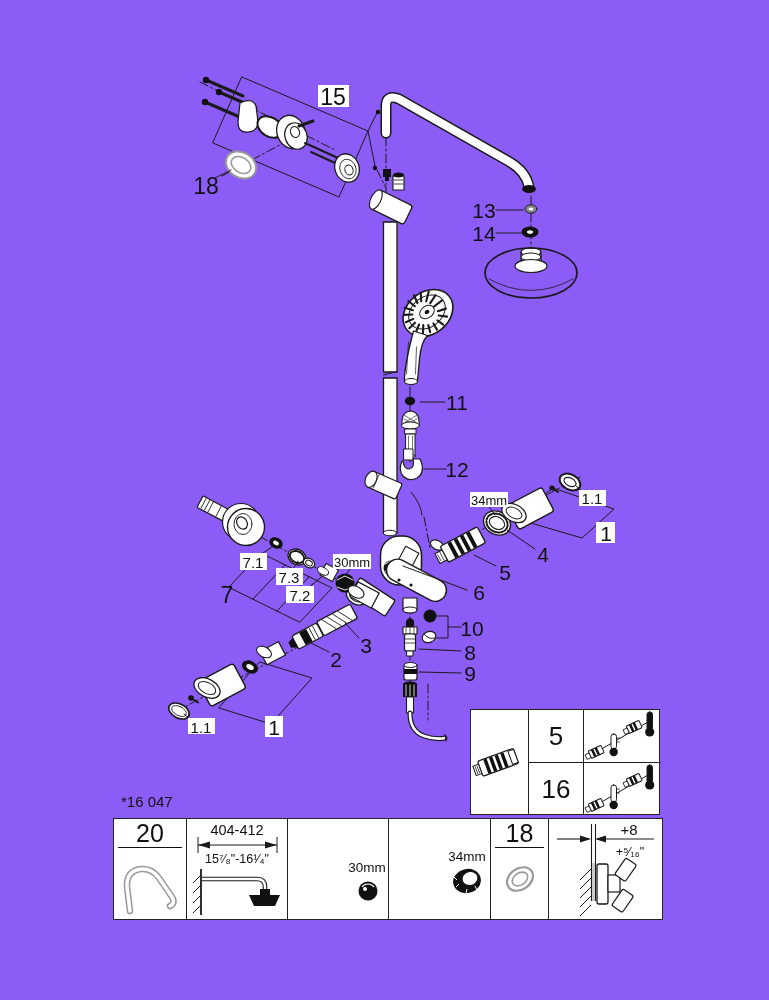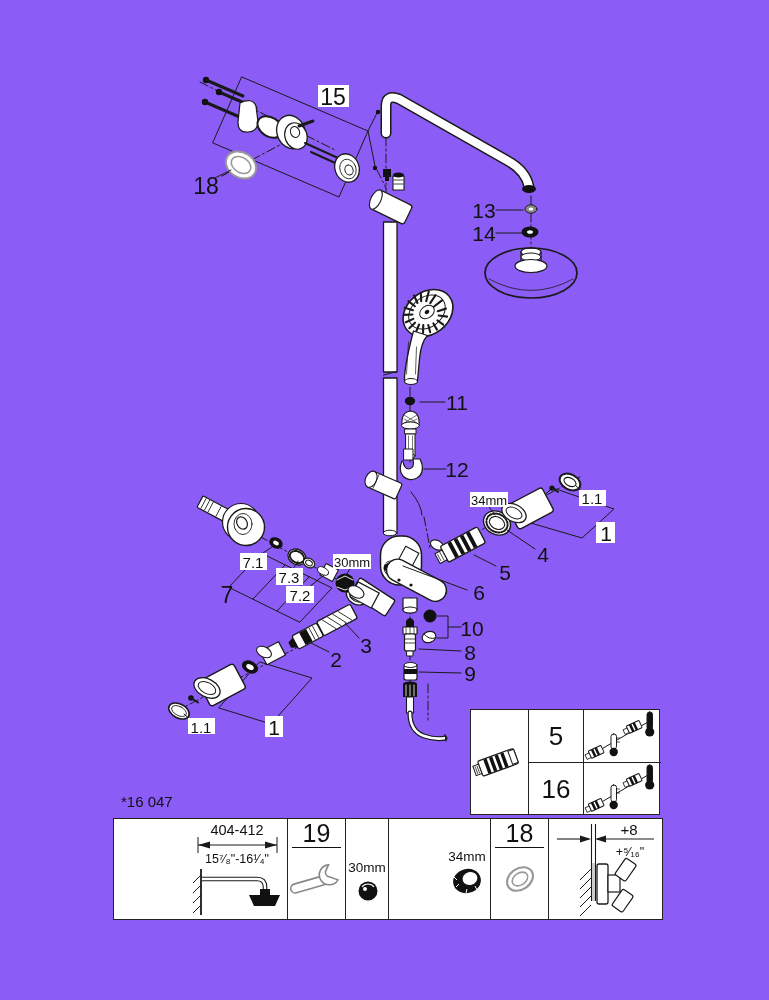--- a/index.html
+++ b/index.html
@@ -476,20 +476,27 @@
           <rect x="63" y="2" width="5.5" height="18" rx="2.5" fill="#111" stroke="#1a1a1a" stroke-width="1"></rect>
           <circle cx="65.7" cy="22" r="4.6" fill="#111"></circle>
         </g>
       </g>
     </svg>
   </div>
 </div>
 
 <div class="tbl" style="left:113px;top:818px;width:550px;height:102px">
 
+  <div class="cell" style="left:0;width:73px">
+    <div class="refwrap"><span class="refnum">20</span></div>
+    <svg class="abs" style="left:0;top:30px" width="72" height="68" viewBox="0 0 72 68">
+      <path d="M 16 62 L 13 38 Q 12 22 27 20 Q 38 19 45 29 L 58 48 Q 62 54 56 57" fill="none" stroke="#999" stroke-width="6.5" stroke-linecap="round"></path>
+      <path d="M 16 62 L 13 38 Q 12 22 27 20 Q 38 19 45 29 L 58 48 Q 62 54 56 57" fill="none" stroke="#fff" stroke-width="3.5" stroke-linecap="round"></path>
+    </svg>
+  </div>
 
   <div class="cell" style="left:73px;width:101px">
     <svg width="100" height="99" viewBox="0 0 100 99">
       <text x="50" y="16" font-size="14.5" text-anchor="middle">404-412</text>
       <line x1="11" y1="26" x2="90" y2="26" stroke="#1a1a1a" stroke-width="1.1"></line>
       <polygon points="11,26 23,22.5 23,29.5" fill="#1a1a1a"></polygon>
       <polygon points="90,26 78,22.5 78,29.5" fill="#1a1a1a"></polygon>
       <line x1="11" y1="18" x2="11" y2="34" stroke="#1a1a1a" stroke-width="1"></line>
       <line x1="90" y1="18" x2="90" y2="34" stroke="#1a1a1a" stroke-width="1"></line>
       <text x="50" y="44" font-size="12.5" text-anchor="middle">15⁷⁄₈"-16¹⁄₄"</text>
@@ -500,29 +507,20 @@
         <line x1="14" y1="76" x2="6" y2="84"></line>
             <line x1="14" y1="86" x2="6" y2="94"></line>
       </g>
       <path d="M 15 60 L 70 60 Q 78 60 78 68 L 78 72" fill="none" stroke="#1a1a1a" stroke-width="4.6"></path>
       <path d="M 15 60 L 70 60 Q 78 60 78 68 L 78 72" fill="none" stroke="#fff" stroke-width="2.4"></path>
       <rect x="73" y="70" width="10" height="6" fill="#111"></rect>
       <polygon points="62,76 93,76 88,87 67,87" fill="#111"></polygon>
     </svg>
   </div>
 
-  <div class="cell" style="left:174px;width:58px">
-    <div class="refwrap"><span class="refnum">19</span></div>
-    <svg class="abs" style="left:0;top:34px" width="57" height="60" viewBox="0 0 57 60">
-      <g transform="rotate(-16 28 30)" stroke="#888" fill="#fff">
-        <rect x="2" y="25" width="38" height="9" rx="4.5" stroke-width="1.6"></rect>
-        <path d="M 45 16 A 10 10 0 1 0 50 33 L 43 28 A 5 5 0 0 1 40 22 Z" stroke-width="1.6"></path>
-      </g>
-    </svg>
-  </div>
 
   <div class="cell" style="left:232px;width:43px">
     <div class="sizetxt" style="top:41px">30mm</div>
     <svg class="abs" style="left:0;top:56px" width="42" height="40" viewBox="0 0 42 40">
       <circle cx="22" cy="16" r="9.5" fill="#111"></circle>
       <path d="M 16 12 A 7.5 7.5 0 0 1 28 12" fill="none" stroke="#fff" stroke-width="1.2"></path>
       <circle cx="19" cy="14" r="2" fill="#fff"></circle>
     </svg>
   </div>
 

